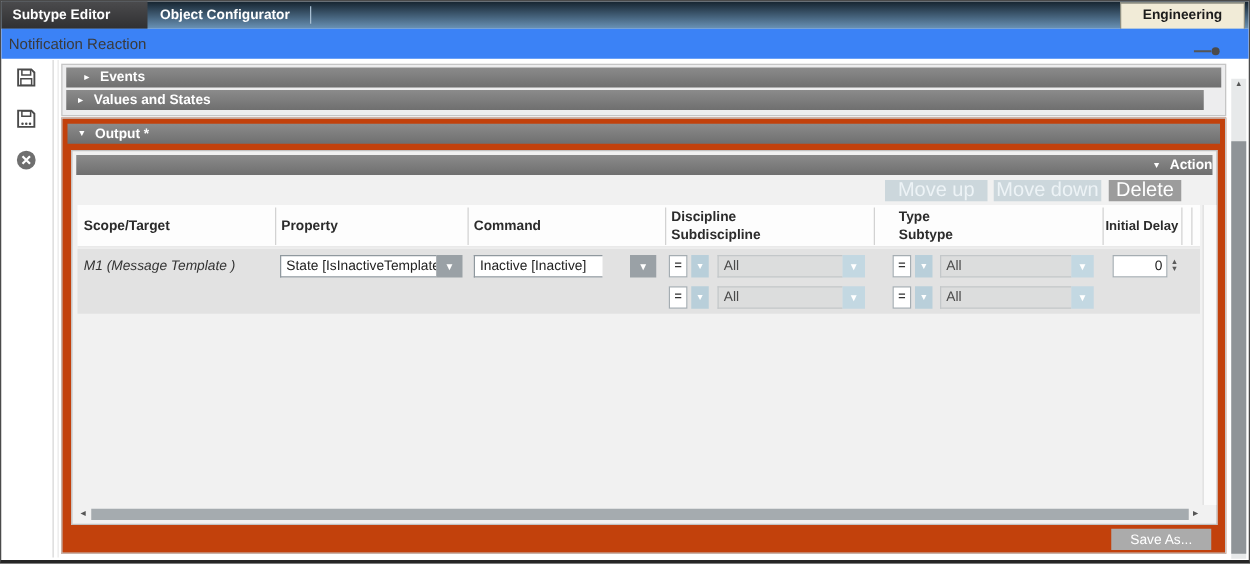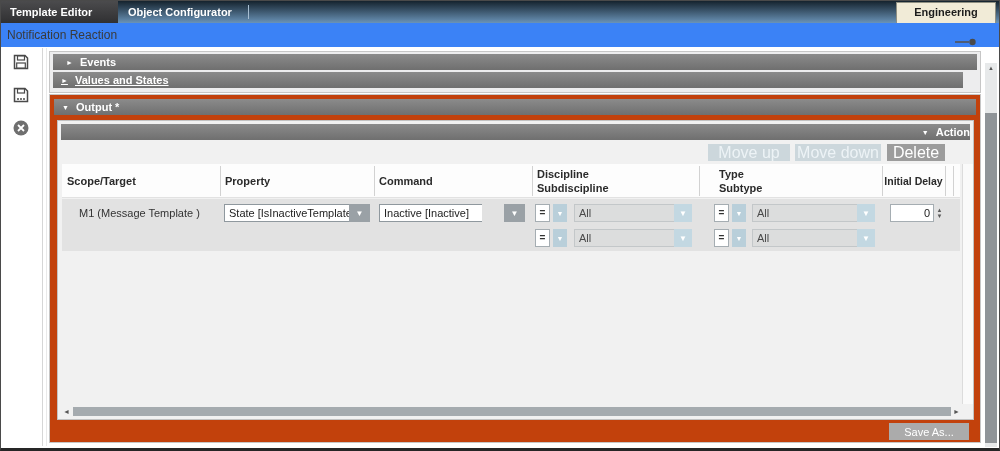--- a/index.html
+++ b/index.html
@@ -24,21 +24,21 @@
   .vsplit1{position:absolute;left:41px;top:47px;width:1px;height:398px;background:#d6d6d6;}
   .vsplit2{position:absolute;left:45px;top:47px;width:1px;height:398px;background:#e9e9e9;}
 
   
   .ph{background:linear-gradient(#8b8b8b,#6f6f6f);color:#fff;font-size:11px;font-weight:600;display:flex;align-items:center;padding-left:8px;height:16px;cursor:pointer;}
   .ph .tri{font-size:7px;width:14px;color:#fff;}
 
   
   .groupA{position:absolute;left:48px;top:50px;width:932px;height:42px;border:1px solid #c6c6c6;background:#ededee;}
   .groupA .ph1{position:absolute;left:3px;top:2px;right:3px;padding-left:13px;}
-  .groupA .ph2{position:absolute;left:3px;top:20px;right:17px;text-decoration:underline;}
+  .groupA .ph2{position:absolute;left:3px;top:20px;right:17px;}
 
   .groupB{position:absolute;left:48px;top:93px;width:932px;height:349px;border:1px solid #c6c6c6;background:#c2410c;}
   .phOutput{position:absolute;left:4px;top:4px;right:4px;}
 
   .actionbox{position:absolute;left:7px;top:25px;width:917px;height:300px;border:1px solid #c2c2c2;background:#f1f1f1;}
   .phAction{position:absolute;left:3px;top:3px;right:3px;justify-content:flex-end;}
 
   
   .btn{position:absolute;top:23px;height:17px;font-size:16px;text-align:center;line-height:16px;border:none;cursor:pointer;}
   .btn-moveup{left:650px;width:82px;background:#ccd7dc;color:#edf3f6;}
@@ -50,21 +50,21 @@
   .thead{position:absolute;left:0;top:0;width:898px;height:34px;background:#fdfdfd;border-bottom:1px solid #e2e2e2;}
   .hc{position:absolute;font-size:11px;font-weight:700;color:#2b2b2b;}
   .hc-single{top:0;line-height:34px;}
   .hc-scope{left:5px;} .hc-prop{left:163px;} .hc-cmd{left:317px;}
   .hc-two{top:3px;line-height:14px;}
   .hc-disc{left:475px;} .hc-type{left:657px;}
   .hc-delay{left:822px;width:59px;text-align:center;line-height:34px;font-size:10.5px;}
   .sep{position:absolute;top:2px;width:1px;height:30px;background:#d2d2d2;}
 
   .rowblock{position:absolute;left:0;top:35px;width:898px;height:52px;background:#e2e2e2;}
-  .scopeTxt{position:absolute;left:17px;top:8px;font-size:11px;color:#333;white-space:nowrap;}
+  .scopeTxt{position:absolute;left:5px;top:8px;font-size:11px;color:#333;white-space:nowrap;font-style:italic;}
 
   .dd{position:absolute;display:flex;height:18px;cursor:pointer;}
   .dd .t{flex:1;background:#fff;border:1px solid #8f989e;border-right:none;font-size:11px;line-height:16px;padding-left:4px;overflow:hidden;white-space:nowrap;color:#222;}
   .dd .a{width:21px;background:#9aa1a6;color:#fff;font-size:8px;display:flex;align-items:center;justify-content:center;}
   .dd.dis .t{background:#dcdddd;border-color:#c3c7c9;color:#4a4a4a;}
   .dd.dis .a{background:#c3d8e2;width:18px;}
 
   .op{position:absolute;display:flex;height:18px;cursor:pointer;}
   .op .t{width:15px;background:#fff;border:1px solid #a5adb2;font-size:10px;font-weight:700;text-align:center;line-height:15px;color:#333;}
   .op .a{width:14px;margin-left:3px;background:#b9cfda;color:#fff;font-size:7px;display:flex;align-items:center;justify-content:center;}
@@ -93,21 +93,21 @@
   .osb-up{height:10px;text-align:center;font-size:6px;color:#555;line-height:10px;cursor:pointer;}
   .osb-thumb{position:absolute;left:0;top:50px;width:12px;height:330px;background:#8f9498;cursor:grab;}
 </style>
 </head>
 <body>
 
 <div class="window">
 
   <div class="tabbar">
     <div class="tab-reaction">
-      <span>Template Editor</span>
+      <span>Subtype Editor</span>
     </div>
     <div class="tab-object">
       <span>Object Configurator</span>
     </div>
     <div class="tabsep"></div>
     <div class="tab-eng">
       <span>Engineering</span>
     </div>
   </div>
 

